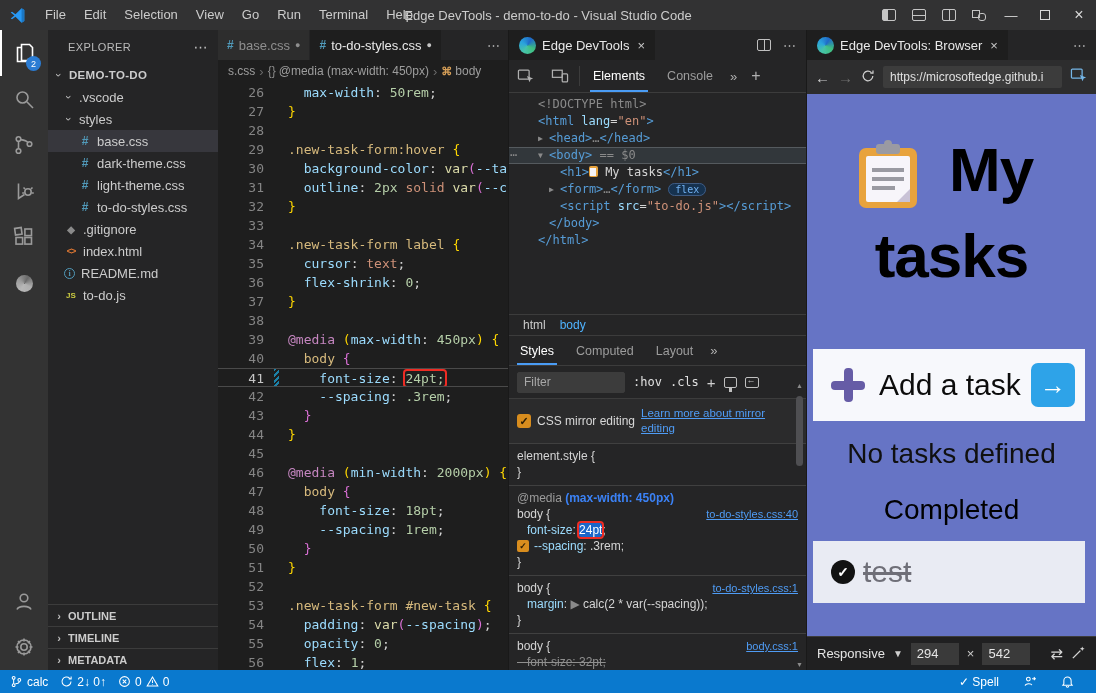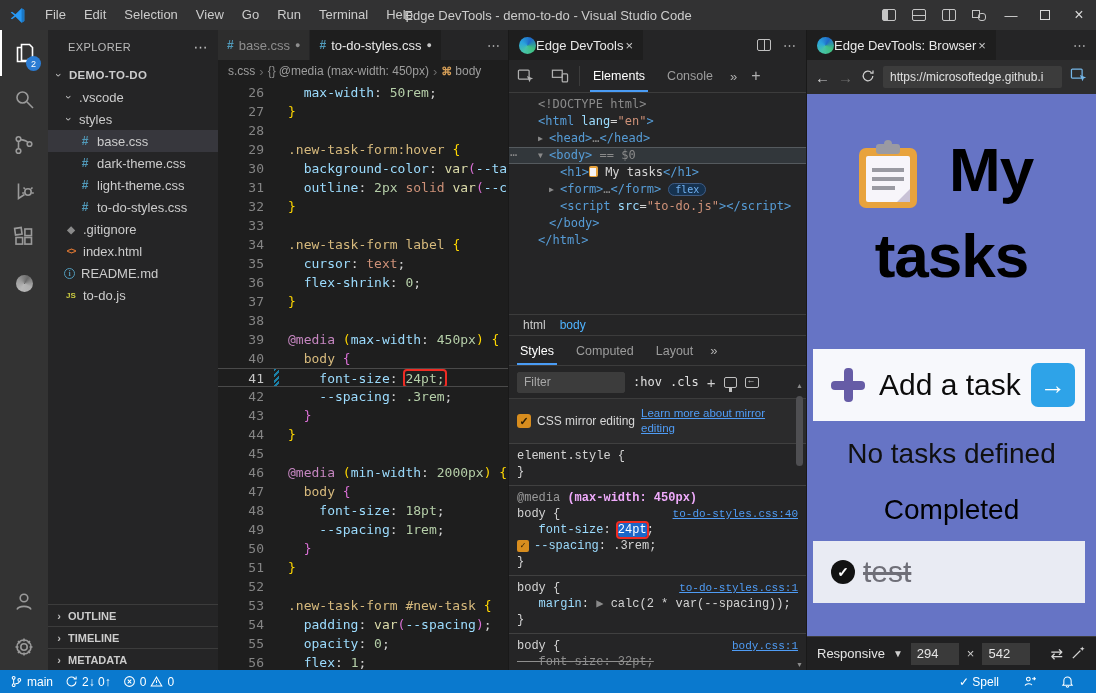--- a/index.html
+++ b/index.html
@@ -76,21 +76,21 @@
   .cl.cur .ln { color:#c6c6c6; }
   .gmark { position:absolute; left:56px; top:0; bottom:0; width:5px; background:repeating-linear-gradient(135deg,#1b81a8 0 2px,#1e1e1e 2px 4px); }
   .pln { color:#d4d4d4; } .prop { color:#9cdcfe; } .num { color:#b5cea8; } .str { color:#ce9178; }
   .fn { color:#dcdcaa; } .kw { color:#c586c0; } .sel { color:#d7ba7d; }
   .b1 { color:#ffd700; } .b2 { color:#da70d6; }
   .rb { outline:2px solid #ee2c24; outline-offset:0; border-radius:2px; }
 
   
   .devtools { width:298px; flex:0 0 298px; display:flex; flex-direction:column; background:#252526; border-left:1px solid #191919; overflow:hidden; position:relative; }
   .dt-tabbar { height:30px; flex:0 0 30px; background:#252526; display:flex; align-items:stretch; font-size:13px; }
-  .dt-tab { display:flex; align-items:center; padding:0 10px; background:#1e1e1e; color:#e8e8e8; }
+  .dt-tab { display:flex; align-items:center; gap:6px; padding:0 10px; background:#1e1e1e; color:#e8e8e8; }
   .tab-x { color:#c8c8c8; font-size:13px; margin-left:2px; }
   .dt-actions { margin-left:auto; display:flex; align-items:center; gap:12px; padding:0 10px; color:#c0c0c0; }
   .splitic { width:14px; height:12px; border:1px solid #c0c0c0; border-radius:2px; position:relative; }
   .splitic::before { content:''; position:absolute; left:6px; top:0; bottom:0; border-left:1px solid #c0c0c0; }
   .dt-toolbar { height:33px; flex:0 0 33px; display:flex; align-items:stretch; border-bottom:1px solid #3c3c3c; font-size:12.5px; }
   .dt-ic { display:flex; align-items:center; padding:0 8px; }
   .dt-ic svg { stroke:#b0b0b0; fill:none; stroke-width:1.4; }
   .dt-sep { border-right:1px solid #3c3c3c; margin:6px 2px; }
   .dt-eltab { display:flex; align-items:center; padding:0 11px; color:#9d9d9d; position:relative; }
   .dt-eltab.active { color:#ffffff; }
@@ -116,25 +116,25 @@
   .ftool { color:#e0e0e0; font-size:12px; font-family:"DejaVu Sans Mono",monospace; }
   .fplus { font-size:15px; color:#d0d0d0; }
   .brushic { width:13px; height:11px; border:1px solid #c0c0c0; border-radius:2px; position:relative; }
   .brushic::after { content:''; position:absolute; left:4px; top:10px; width:3px; height:4px; background:#c0c0c0; }
   .boxarric { width:14px; height:11px; border:1px solid #c0c0c0; border-radius:2px; position:relative; }
   .boxarric::after { content:'←'; position:absolute; left:1px; top:-3px; font-size:9px; color:#c0c0c0; }
   .mirror { min-height:45px; flex:0 0 45px; display:flex; align-items:center; gap:6px; padding:0 8px; border-top:1px solid #3c3c3c; background:#2b2b2c; }
   .cb { width:14px; height:14px; background:#d88d1e; border-radius:3px; color:#2b1d05; font-size:11px; font-weight:bold; display:flex; align-items:center; justify-content:center; flex:0 0 14px; }
   .mirror-label { font-size:12px; color:#d8d8d8; white-space:nowrap; }
   .mlink { font-size:11.5px; color:#4f9cf5; text-decoration:underline; width:150px; line-height:1.3; }
-  .rules { flex:1 1 auto; overflow:hidden; font-family:Liberation Mono, monospace; font-size:12px; }
+  .rules { flex:1 1 auto; overflow:hidden; font-family:Liberation Sans, sans-serif; font-size:12px; }
   .rsec { border-top:1px solid #404040; padding:4px 0 5px 0; }
   .rr { min-height:16px; line-height:16px; padding:0 8px; display:flex; white-space:pre; position:relative; align-items:baseline; }
   .rl { margin-left:auto; color:#4f9cf5; text-decoration:underline; font-size:11px; padding-left:6px; white-space:nowrap; }
-  .at { color:#9b9b9b; } .cond { color:#f0abfc; font-weight:bold; }
+  .at { color:#9b9b9b; } .cond { color:#3b82f6; font-weight:bold; }
   .selv { background:#1b66c9; color:#ffffff; }
   .rb2 { outline:2px solid #ee2c24; border-radius:2px; }
   .strike { color:#8f8f8f; text-decoration:line-through; }
   .cb2 { width:12px; height:12px; background:#d88d1e; border-radius:2px; color:#2b1d05; font-size:9px; font-weight:bold; display:inline-flex; align-items:center; justify-content:center; margin-right:5px; align-self:center; flex:0 0 12px; }
   .dt-scroll { position:absolute; right:1px; top:352px; bottom:2px; width:11px; }
   .dt-scroll .sarr { position:absolute; left:0; width:11px; color:#8a8a8a; font-size:7px; text-align:center; }
   .dt-thumb { position:absolute; left:2px; top:14px; width:7px; height:70px; background:#4f4f52; border-radius:4px; }
 
   
   .browsercol { width:290px; flex:0 0 290px; display:flex; flex-direction:column; background:#252526; border-left:1px solid #191919; overflow:hidden; }
@@ -558,21 +558,21 @@
   </div>
 
   <div class="statusbar">
     <span class="sb-item">
       <svg width="13" height="13" viewBox="0 0 16 16">
           <circle cx="4.5" cy="3.5" r="1.7"></circle>
           <circle cx="4.5" cy="12.5" r="1.7"></circle>
           <circle cx="11.5" cy="6" r="1.7"></circle>
           <path d="M4.5 5.2v5.6M11.5 7.7c0 2.3-3 3-5 3"></path>
         </svg>
-      <span>main</span>
+      <span>calc</span>
     </span>
     <span class="sb-item">
       <svg width="13" height="13" viewBox="0 0 16 16">
           <path d="M13.5 8a5.5 5.5 0 1 1-1.6-3.9M13.7 1.8v3h-3"></path>
         </svg>
       <span>2↓ 0↑</span>
     </span>
     <span class="sb-item">
       <svg width="13" height="13" viewBox="0 0 16 16">
           <circle cx="8" cy="8" r="6"></circle>

